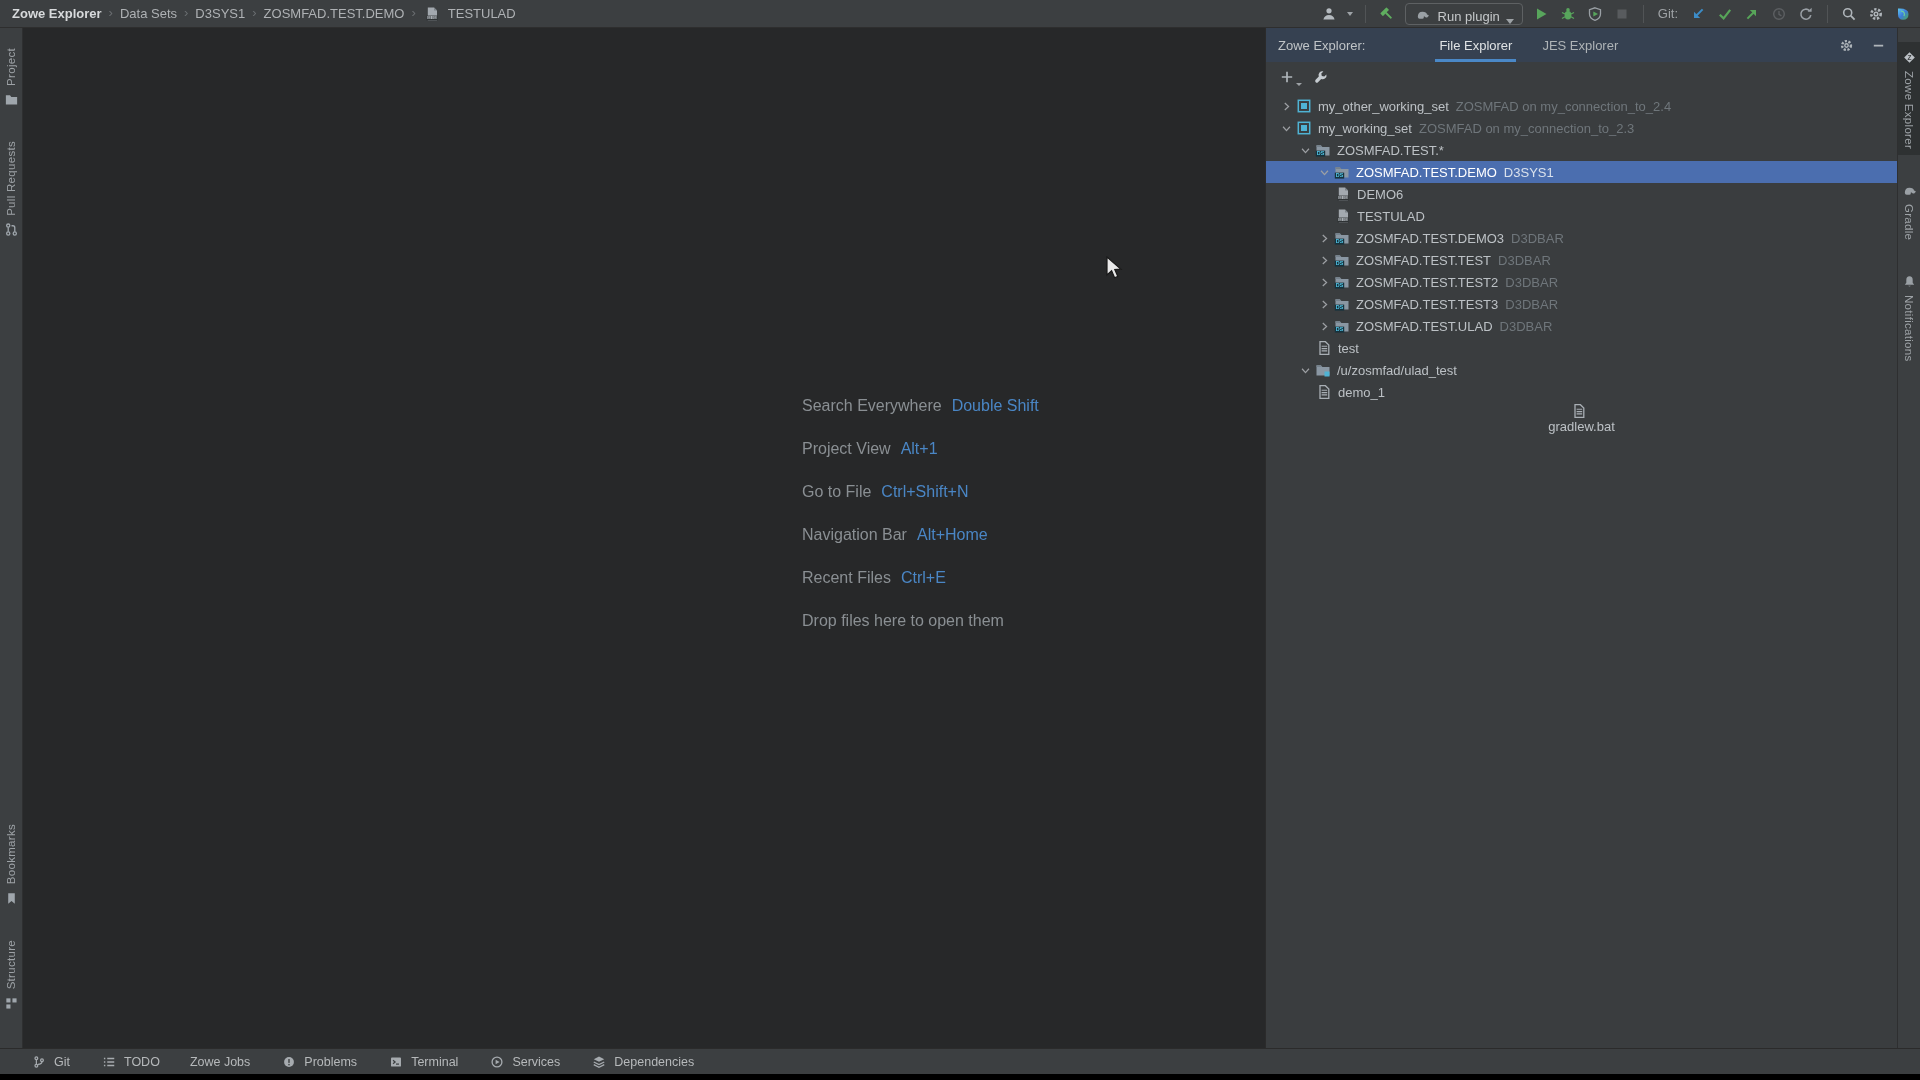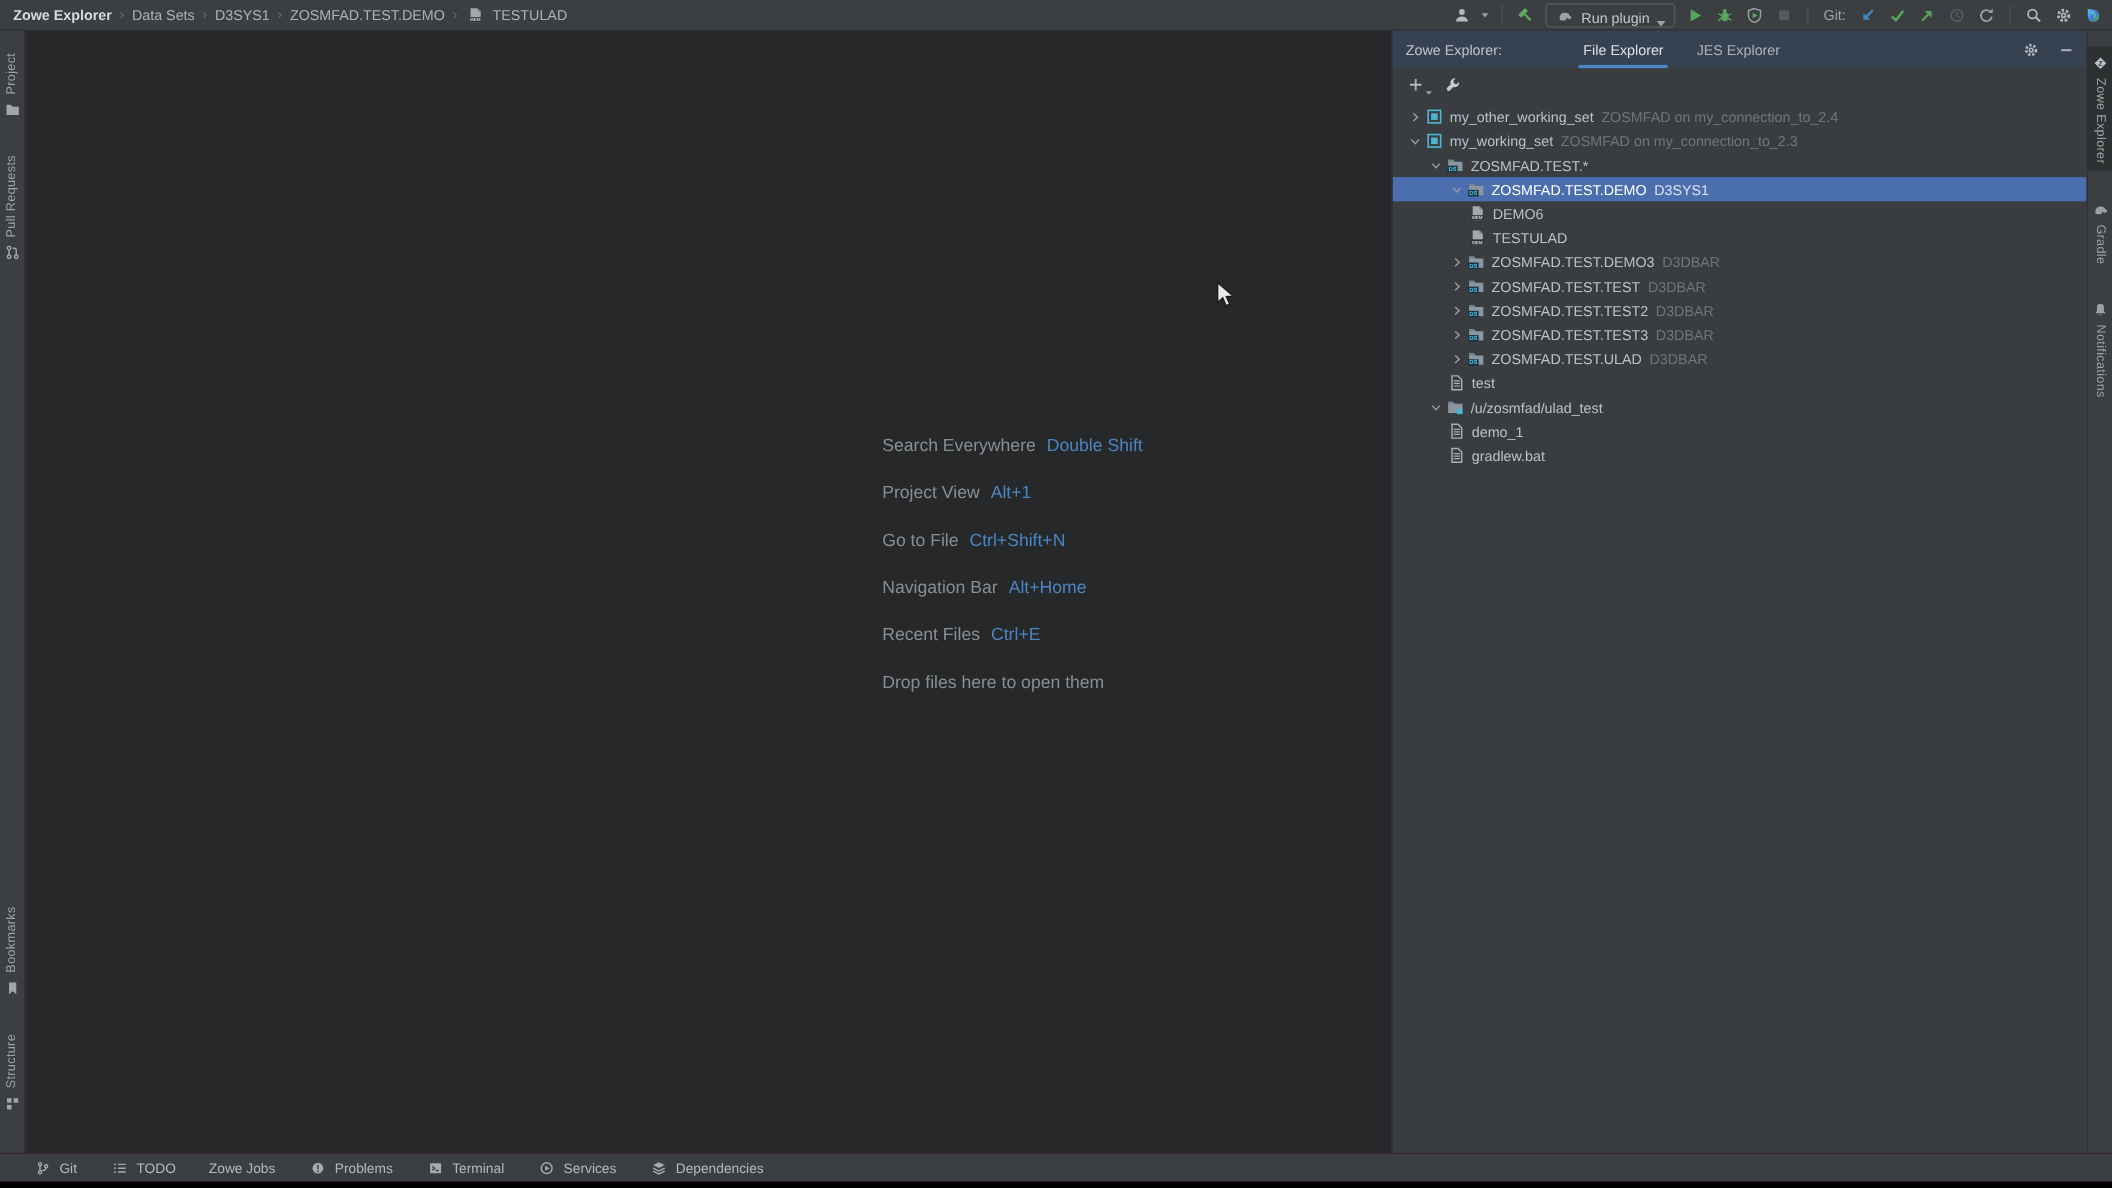--- a/index.html
+++ b/index.html
@@ -507,21 +507,21 @@
               </svg></span>
             <span class="node-name">/u/zosmfad/ulad_test</span>
           </div>
           <div class="tree-row" style="padding-left: 50px;">
             <span class="node-icon"><svg viewBox="0 0 16 16">
                 <path d="M4 1.7 h5.4 L12.8 5 v9.3 H4 z" fill="none" stroke="#a9afb5" stroke-width="1.3"></path>
                 <path d="M5.6 6.3 h5.6 M5.6 8.6 h5.6 M5.6 10.9 h5.6" stroke="#a9afb5" stroke-width="1.1"></path>
               </svg></span>
             <span class="node-name">demo_1</span>
           </div>
-          <div class="tree-row" style="padding-left: 50px;">
+          <div class="tree-row" style=" flex-direction: column;">
             <span class="node-icon"><svg viewBox="0 0 16 16">
                 <path d="M4 1.7 h5.4 L12.8 5 v9.3 H4 z" fill="none" stroke="#a9afb5" stroke-width="1.3"></path>
                 <path d="M5.6 6.3 h5.6 M5.6 8.6 h5.6 M5.6 10.9 h5.6" stroke="#a9afb5" stroke-width="1.1"></path>
               </svg></span>
             <span class="node-name">gradlew.bat</span>
           </div>
         </div>
     </div>
 
     <aside id="right-stripe" class="stripe">

